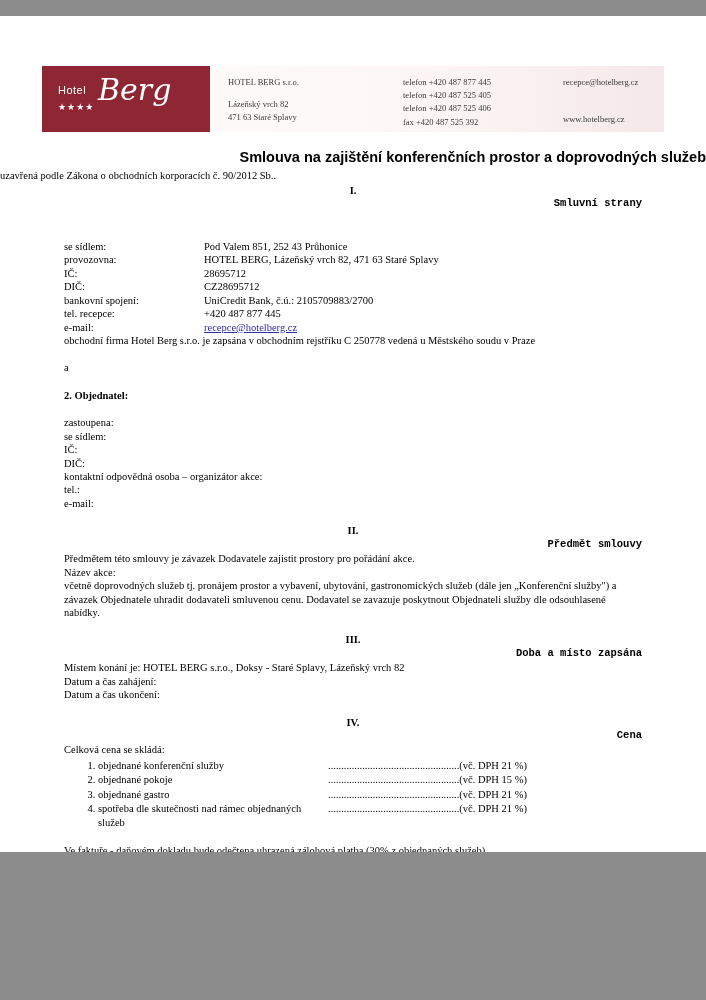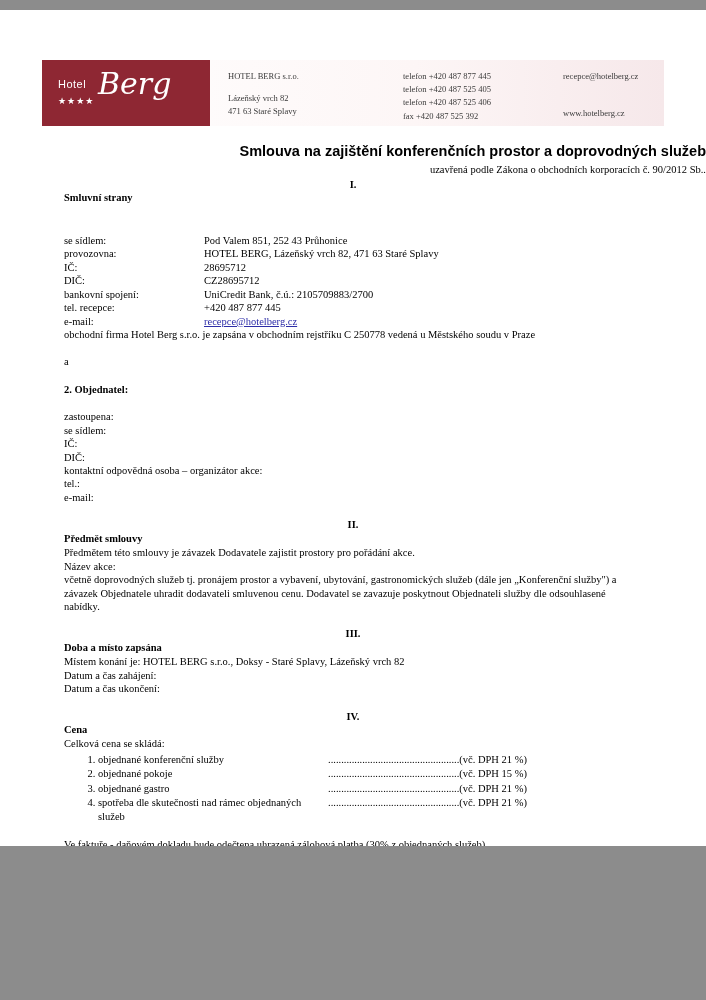--- a/index.html
+++ b/index.html
@@ -8,21 +8,21 @@
     background: #8c8c8c;
   }
   body {
     font-family: "Liberation Serif", serif;
   }
   .page {
     position: relative;
     width: 706px;
     height: 836px;
     background: #ffffff;
-    margin: 10px auto;
+    margin: 16px auto;
     overflow: hidden;
     box-sizing: border-box;
   }
 
   
   .header {
     position: absolute;
     left: 42px;
     top: 50px;
     width: 622px;
@@ -90,42 +90,43 @@
     font-family: "Liberation Sans", sans-serif;
     font-weight: bold;
     font-size: 14.5px;
     color: #000;
   }
   .doc-sub {
     position: absolute;
     left: 0;
     top: 154px;
     width: 706px;
-    text-align: right;
+    text-align: left;
     font-size: 10.5px;
   }
 
   .content {
     position: absolute;
     left: 64px;
     top: 168px;
     width: 578px;
     font-size: 10.5px;
     line-height: 1.28;
     color: #000;
   }
   .b { font-weight: bold; }
   .roman {
     text-align: center;
     font-weight: bold;
   }
   .sec-title {
-    text-align: left;
+    text-align: right;
     font-weight: bold;
     margin-bottom: 1px;
+    font-family: Liberation Mono, monospace;
   }
   .spacer14 { height: 14px; }
 
   .num-head {
     font-weight: bold;
     margin-left: 4px;
   }
   .num-head .n { margin-right: 10px; }
 
   .kv {

